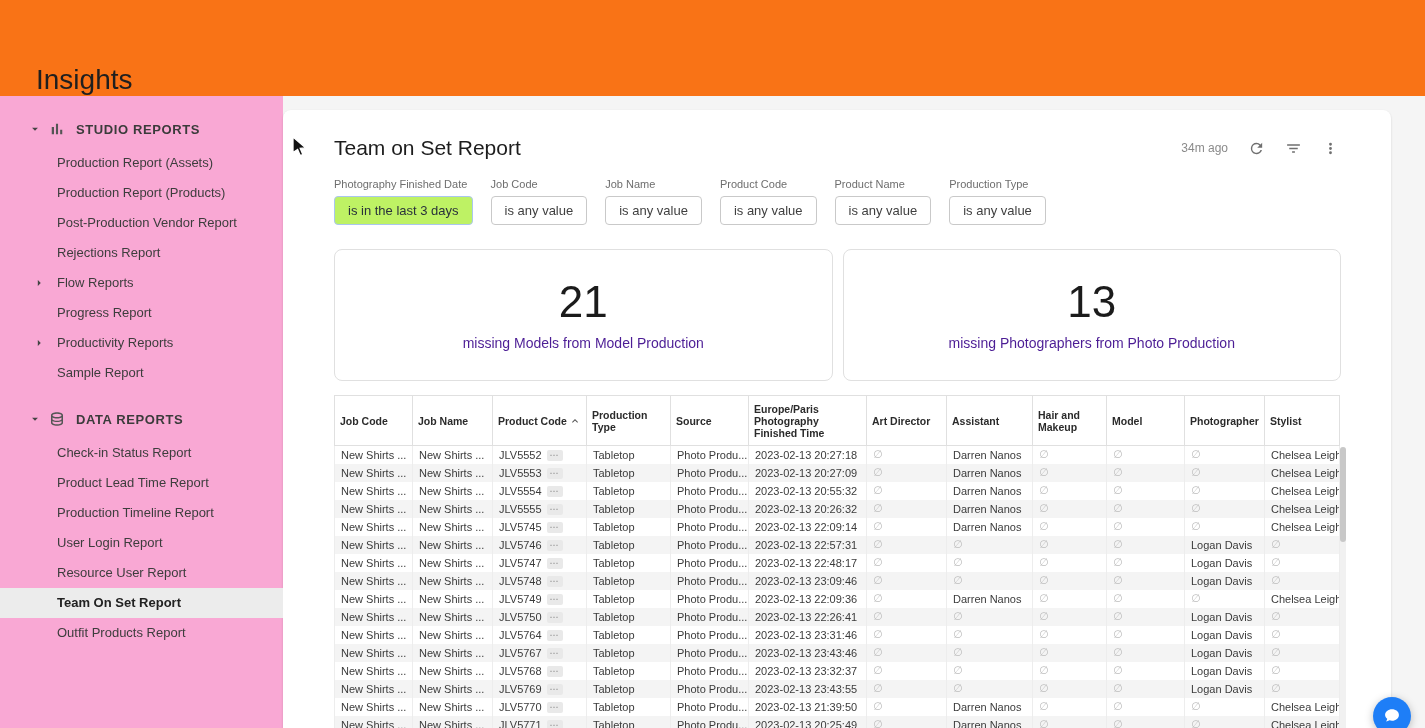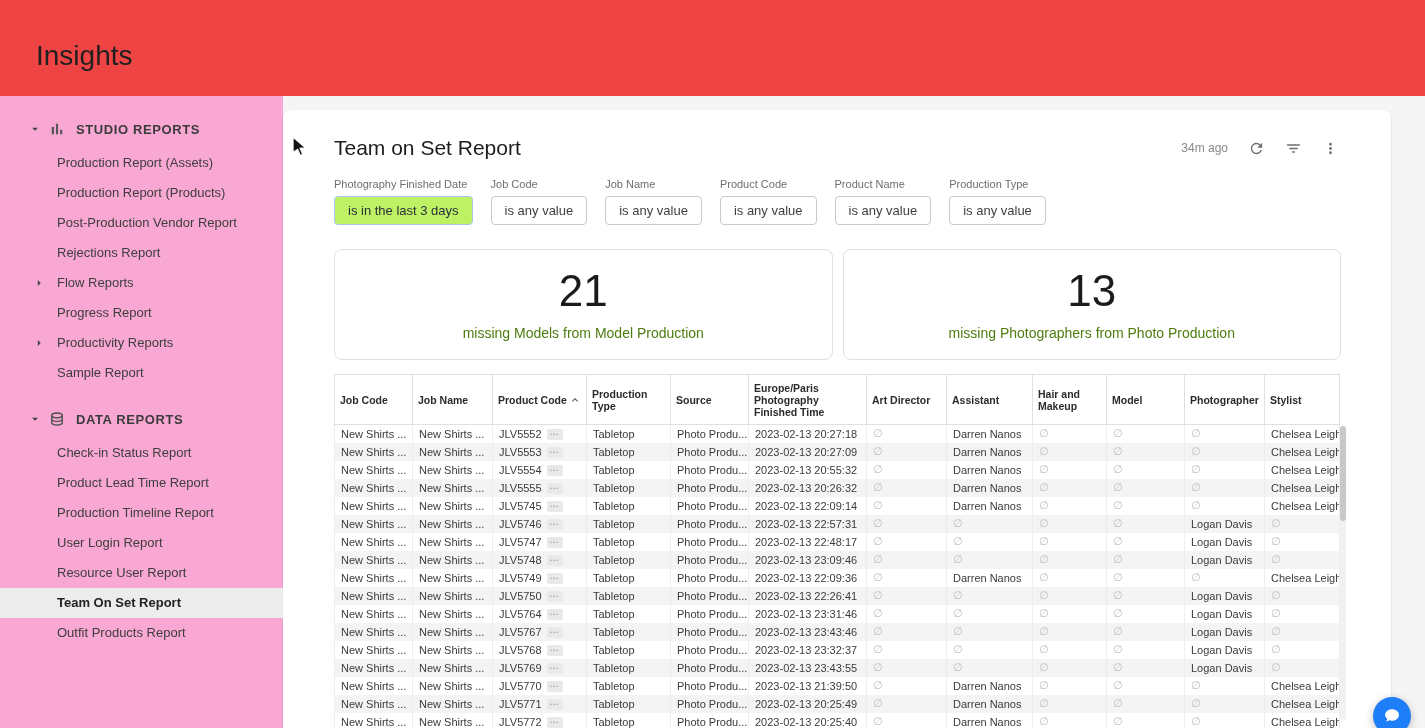--- a/index.html
+++ b/index.html
@@ -1,20 +1,20 @@
 <!DOCTYPE html>
 <html><head>
 <meta charset="utf-8">
 <style>
   *{box-sizing:border-box;margin:0;padding:0}
   html,body{width:1425px;height:728px;overflow:hidden;background:#fff;
     font-family:"Liberation Sans","DejaVu Sans",sans-serif;color:#212121}
 
   
-  .topbar{height:96px;background:#ef4444;display:flex;align-items:center;padding:16px 0 0 36px}
+  .topbar{height:96px;background:#f97316;display:flex;align-items:flex-end;padding:16px 0 0 36px}
   .page-title{font-size:28px;font-weight:400;color:#1f1f1f}
 
   .layout{display:flex;height:632px}
 
   
   .sidebar{width:283px;flex-shrink:0;background:#f9a8d4;padding-top:16px}
   .sb-section{margin-bottom:14px}
   .sb-head{display:flex;align-items:center;padding:8px 12px 10px 28px;cursor:pointer}
   .sb-caret svg{width:14px;height:14px;fill:#444;display:block}
   .sb-icon{margin-left:6px}
@@ -41,24 +41,24 @@
 
   
   .filters{display:flex;gap:18px;margin-top:18px}
   .filter-label{font-size:11px;color:#6e6e6e;margin-bottom:6px;white-space:nowrap}
   .chip{height:29px;padding:0 13px;border:1px solid #c9c9c9;border-radius:4px;background:#fff;
     font-size:13px;color:#3f3f3f;font-family:inherit;cursor:pointer;white-space:nowrap}
   .chip.active{background:#bef264;border-color:#aac6ee;color:#29313b}
 
   
   .stats{display:flex;gap:10px;margin-top:24px}
-  .stat-card{flex:1;border:1px solid #e0e0e0;border-radius:8px;height:111px;background:#fff;
+  .stat-card{flex:1;border:1px solid #e0e0e0;border-radius:8px;height:132px;background:#fff;
     display:flex;flex-direction:column;align-items:center;justify-content:center}
   .stat-value{font-size:44px;color:#1b1b1b;line-height:1.05}
-  .stat-label{font-size:14px;color:#4d7c0f;margin-top:10px}
+  .stat-label{font-size:14px;color:#4c1d95;margin-top:10px}
 
   
   .table-wrap{margin-top:14px;position:relative;width:1007px}
   table{border-collapse:collapse;table-layout:fixed;width:1005px;background:#fff}
   thead th{border:1px solid #e0e0e0;height:50px;vertical-align:middle;text-align:left;
     padding:2px 5px;font-size:10.5px;line-height:12px;font-weight:700;color:#2b2b2b;cursor:pointer;
     background:#fff}
   .sort-caret svg{width:12px;height:12px;fill:#555;vertical-align:-2px;margin-left:2px}
   tbody td{height:18px;padding:0 6px;font-size:11px;color:#3b3b3b;white-space:nowrap;overflow:hidden;
     border-left:1px solid #ededed;border-right:1px solid #ededed;cursor:pointer}

